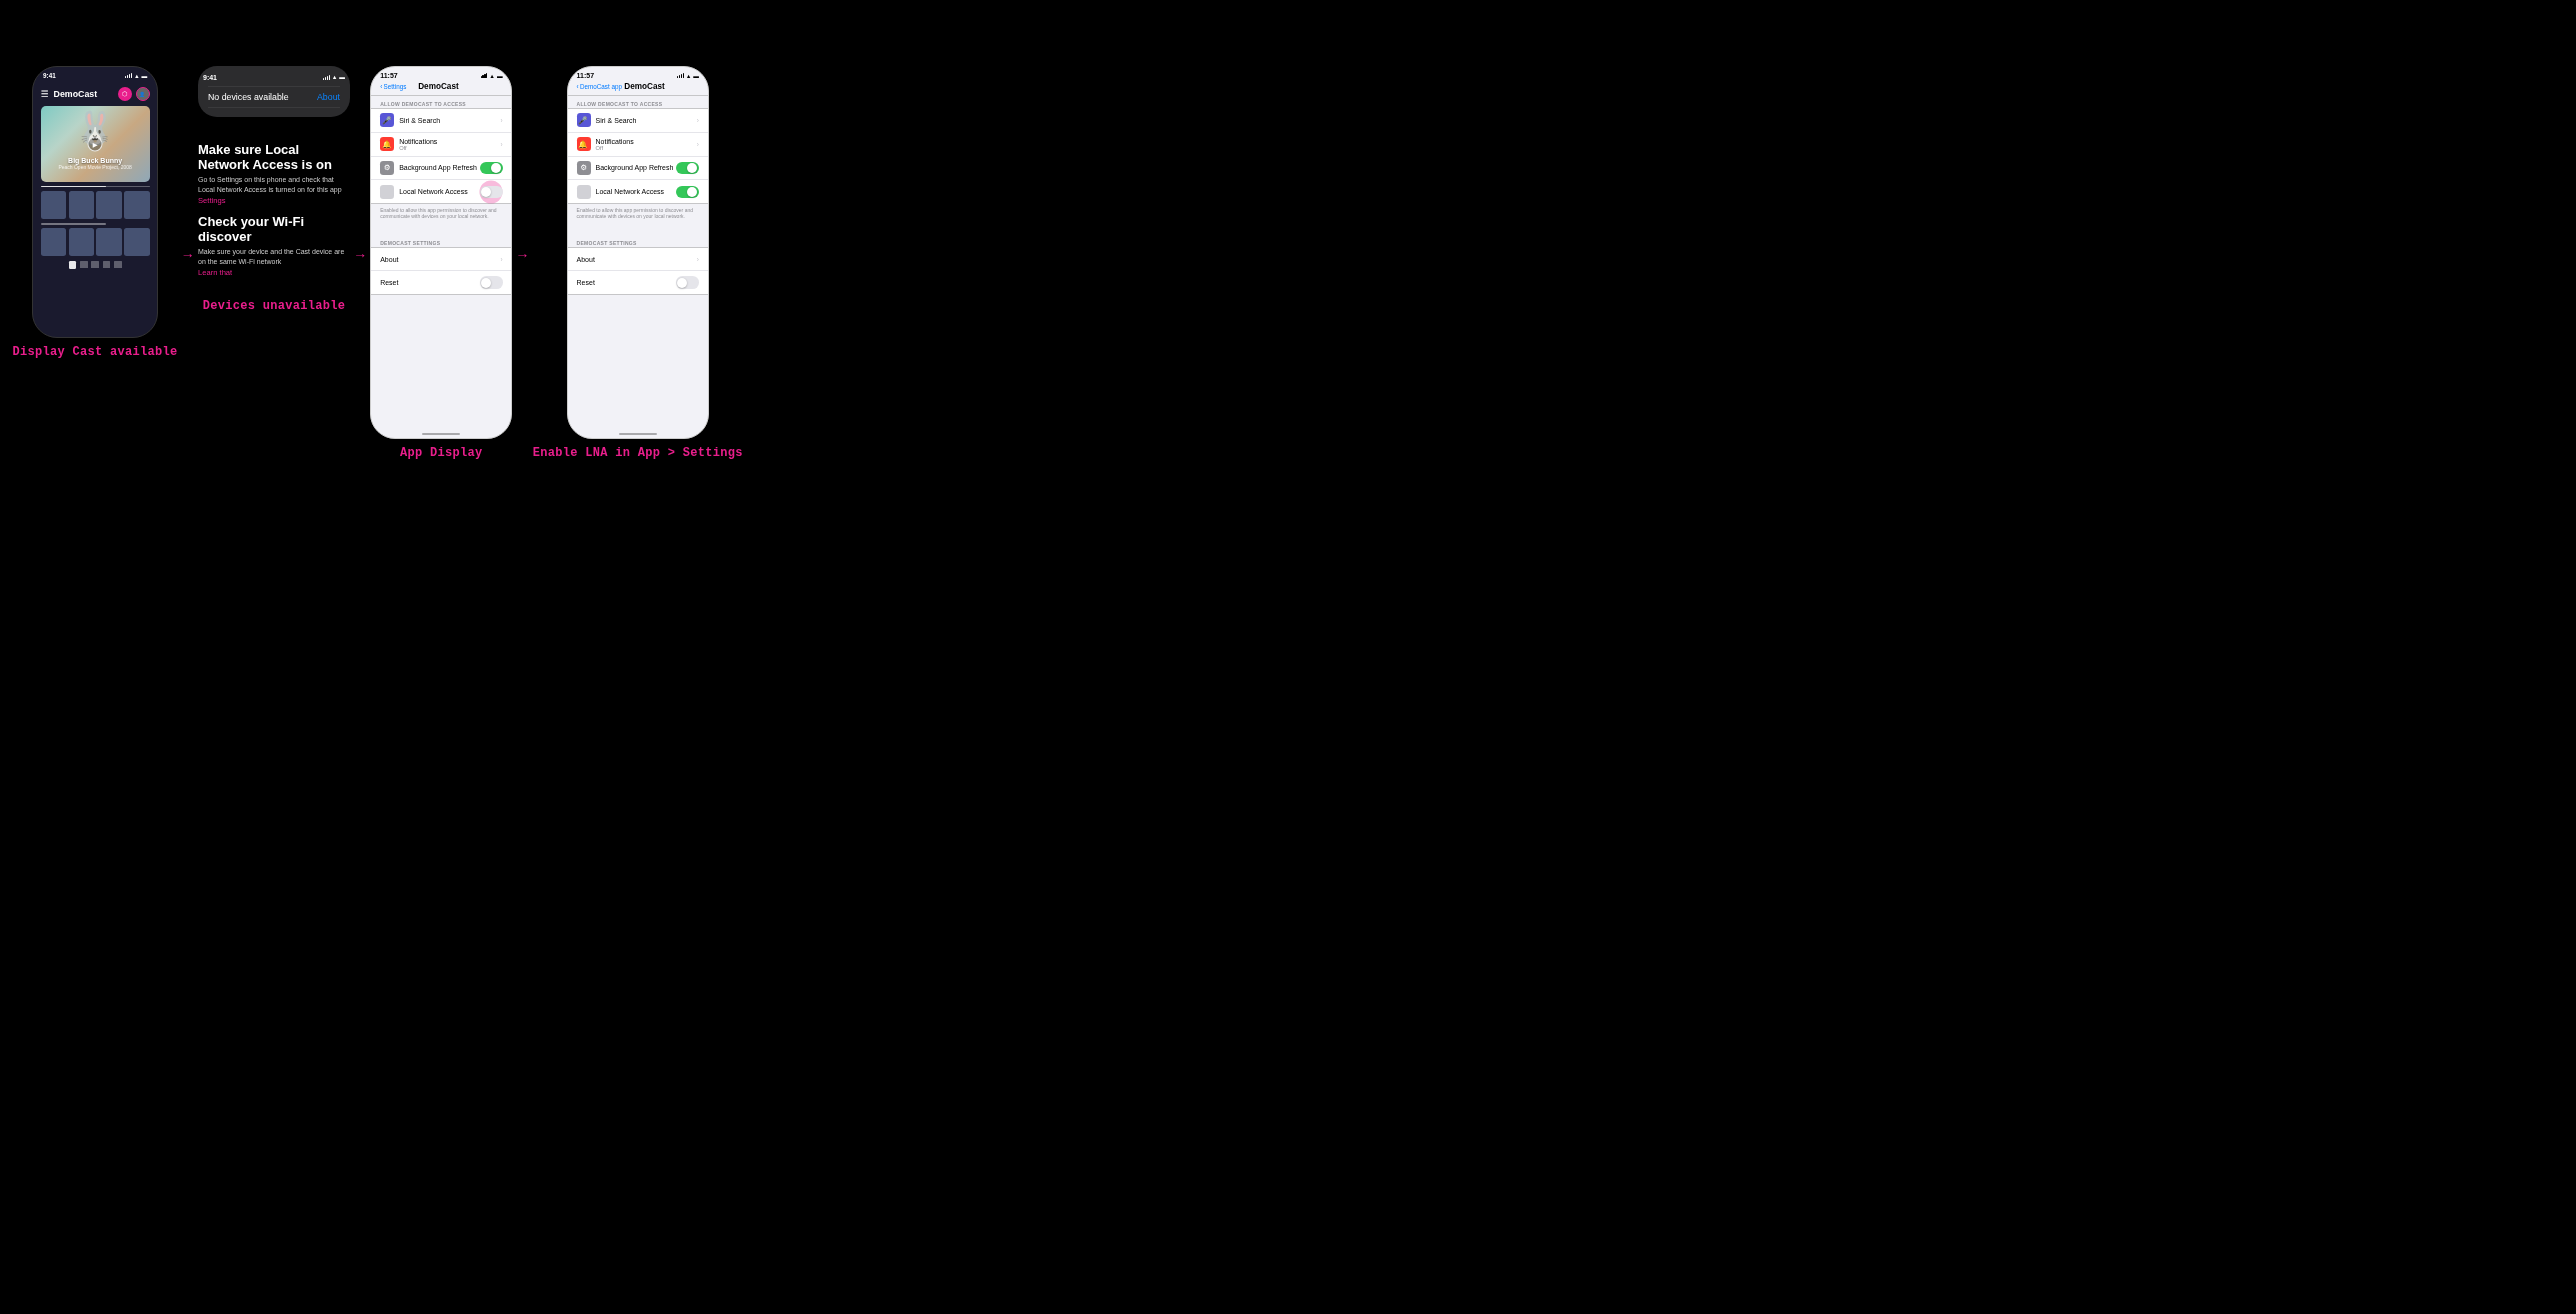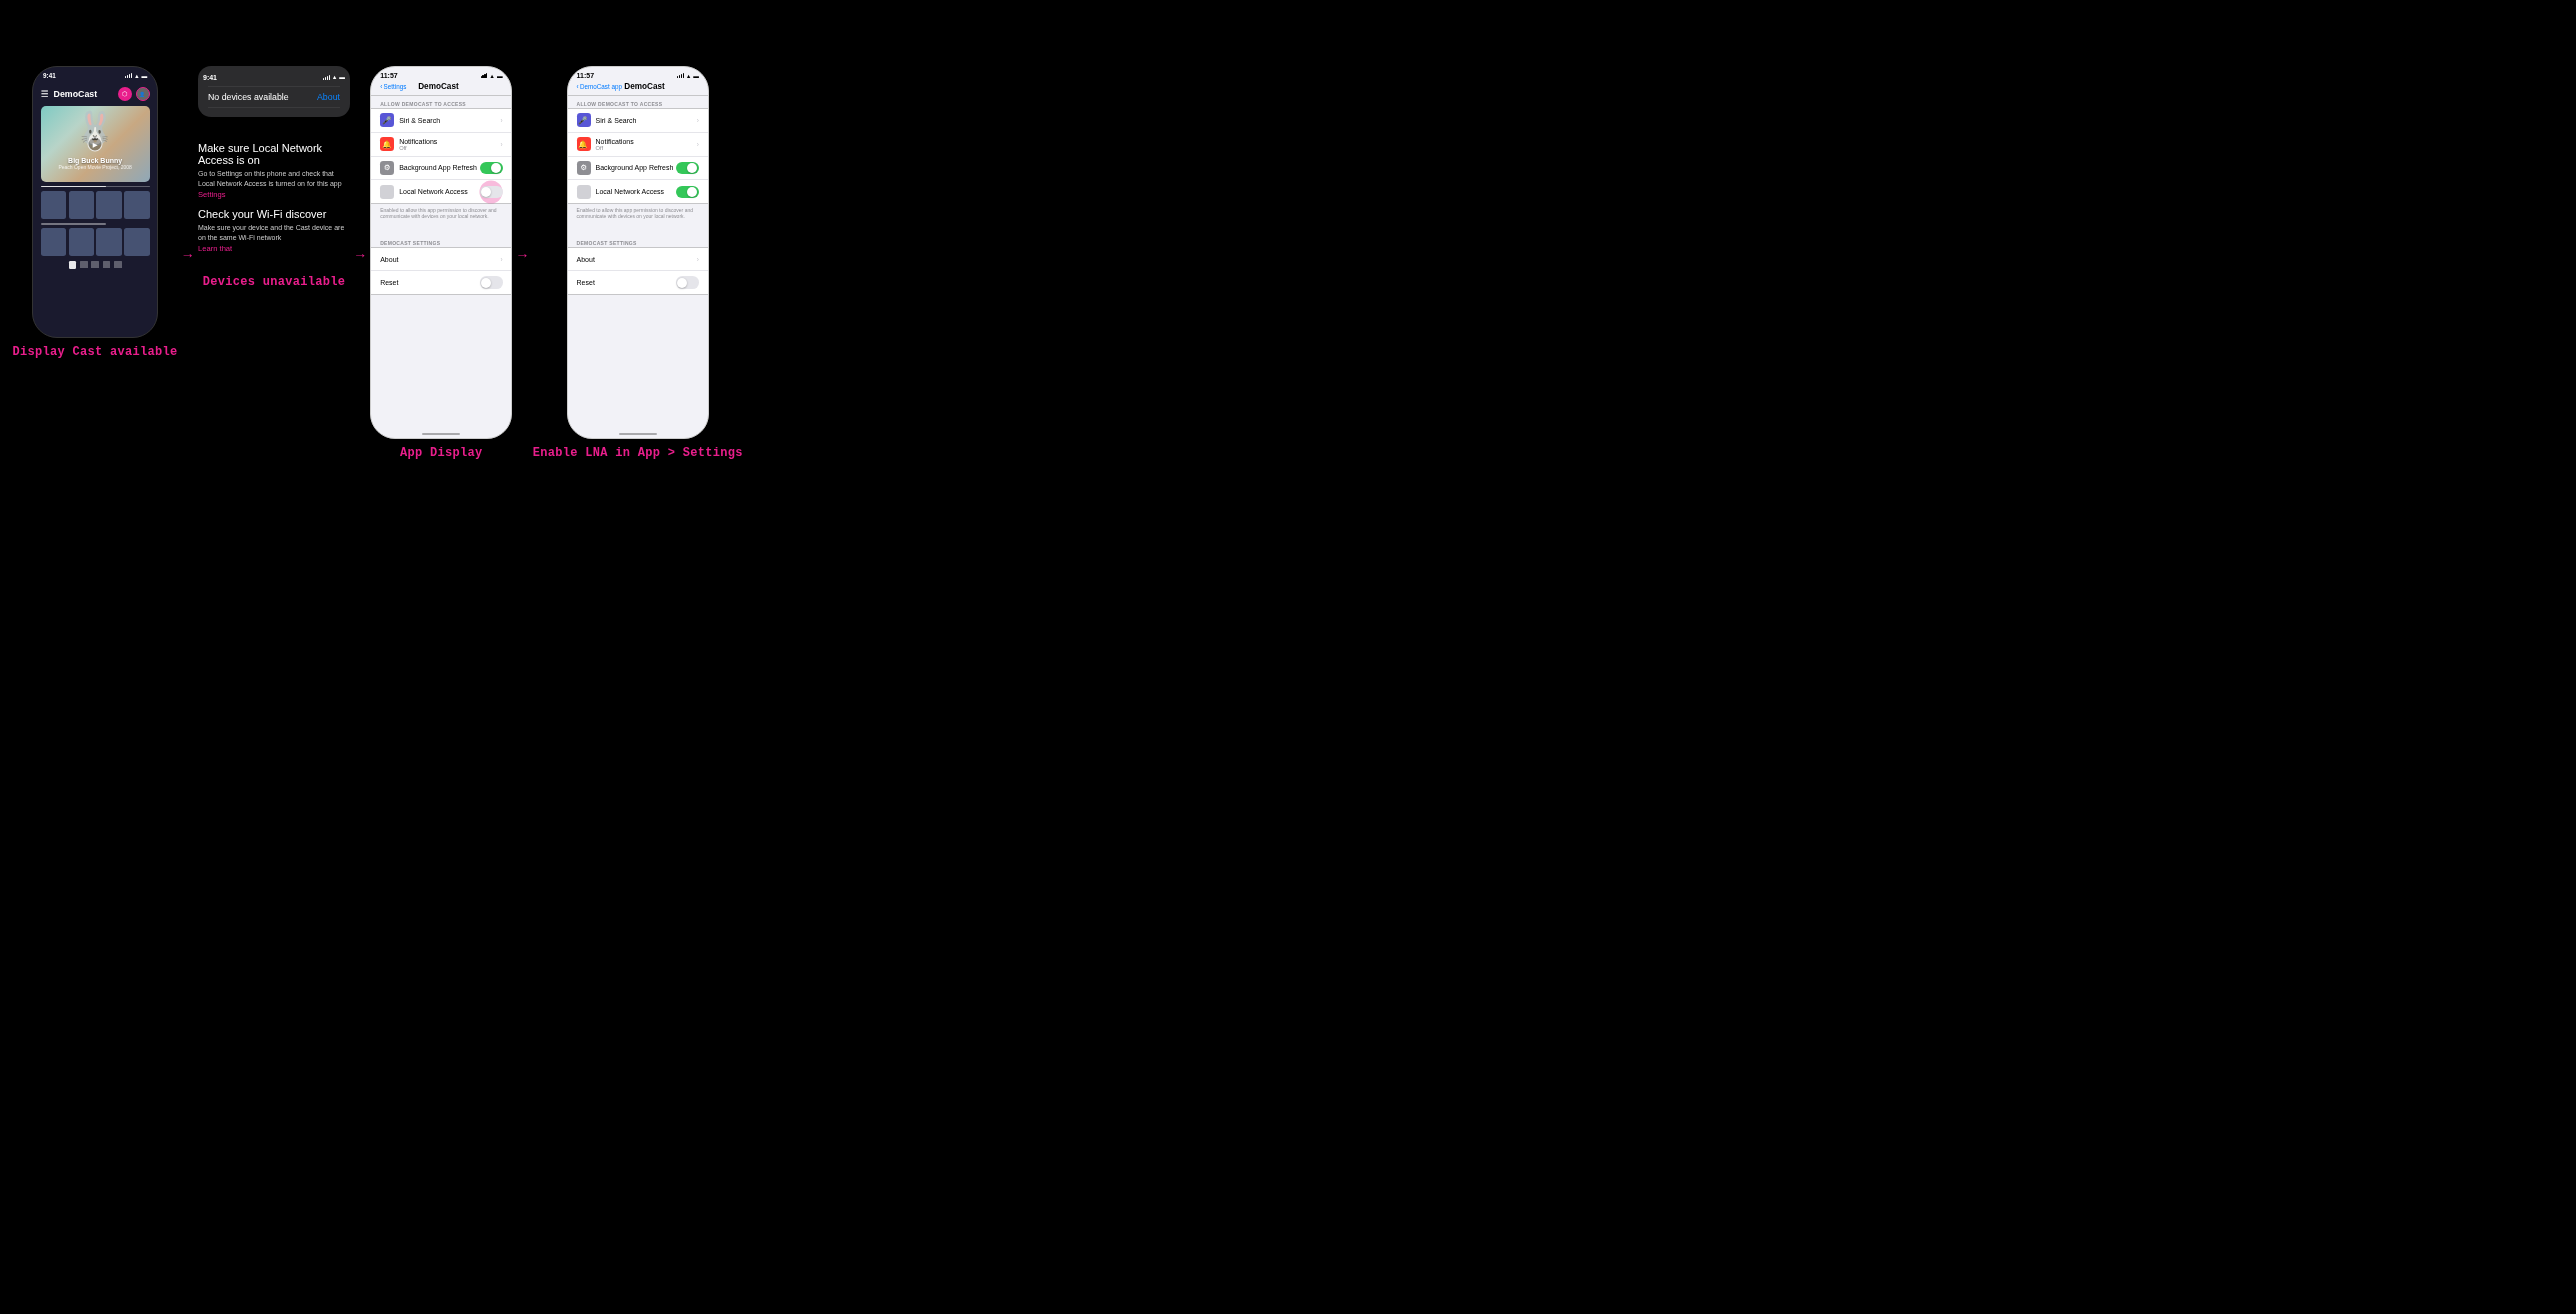--- a/index.html
+++ b/index.html
@@ -194,21 +194,21 @@
     .dot.tv {
       width: 7.6px;
       height: 6.3px;
       border-radius: 0.6px;
       background: rgba(255,255,255,0.3);
     }
 
     
     .no-devices-popup {
       background: #2c2c2e;
-      border-radius: 13px;
+      border-radius: 19px;
       padding: 0;
       overflow: hidden;
       width: 152px;
       margin-bottom: 19px;
     }
     .no-devices-bar {
       display: flex;
       justify-content: space-between;
       align-items: center;
       padding: 7.6px 5px 5px;
@@ -223,22 +223,22 @@
     .no-devices-title { color: #fff; font-size: 8.8px; font-weight: 400; }
     .no-devices-cancel { color: #0a84ff; font-size: 8.8px; font-weight: 400; }
     .no-devices-divider { height: 0.6px; background: #3a3a3c; margin: 0 10px; }
 
     
     .instructions {
       padding: 6.3px 0;
       width: 152px;
     }
     .instruction-title {
-      font-size: 11px;
-      font-weight: 400;
+      font-size: 13px;
+      font-weight: 700;
       color: #fff;
       margin-bottom: 2.5px;
     }
     .instruction-text {
       font-size: 7px;
       color: #ccc;
       margin-bottom: 1.9px;
       line-height: 1.4;
     }
     .instruction-link {

